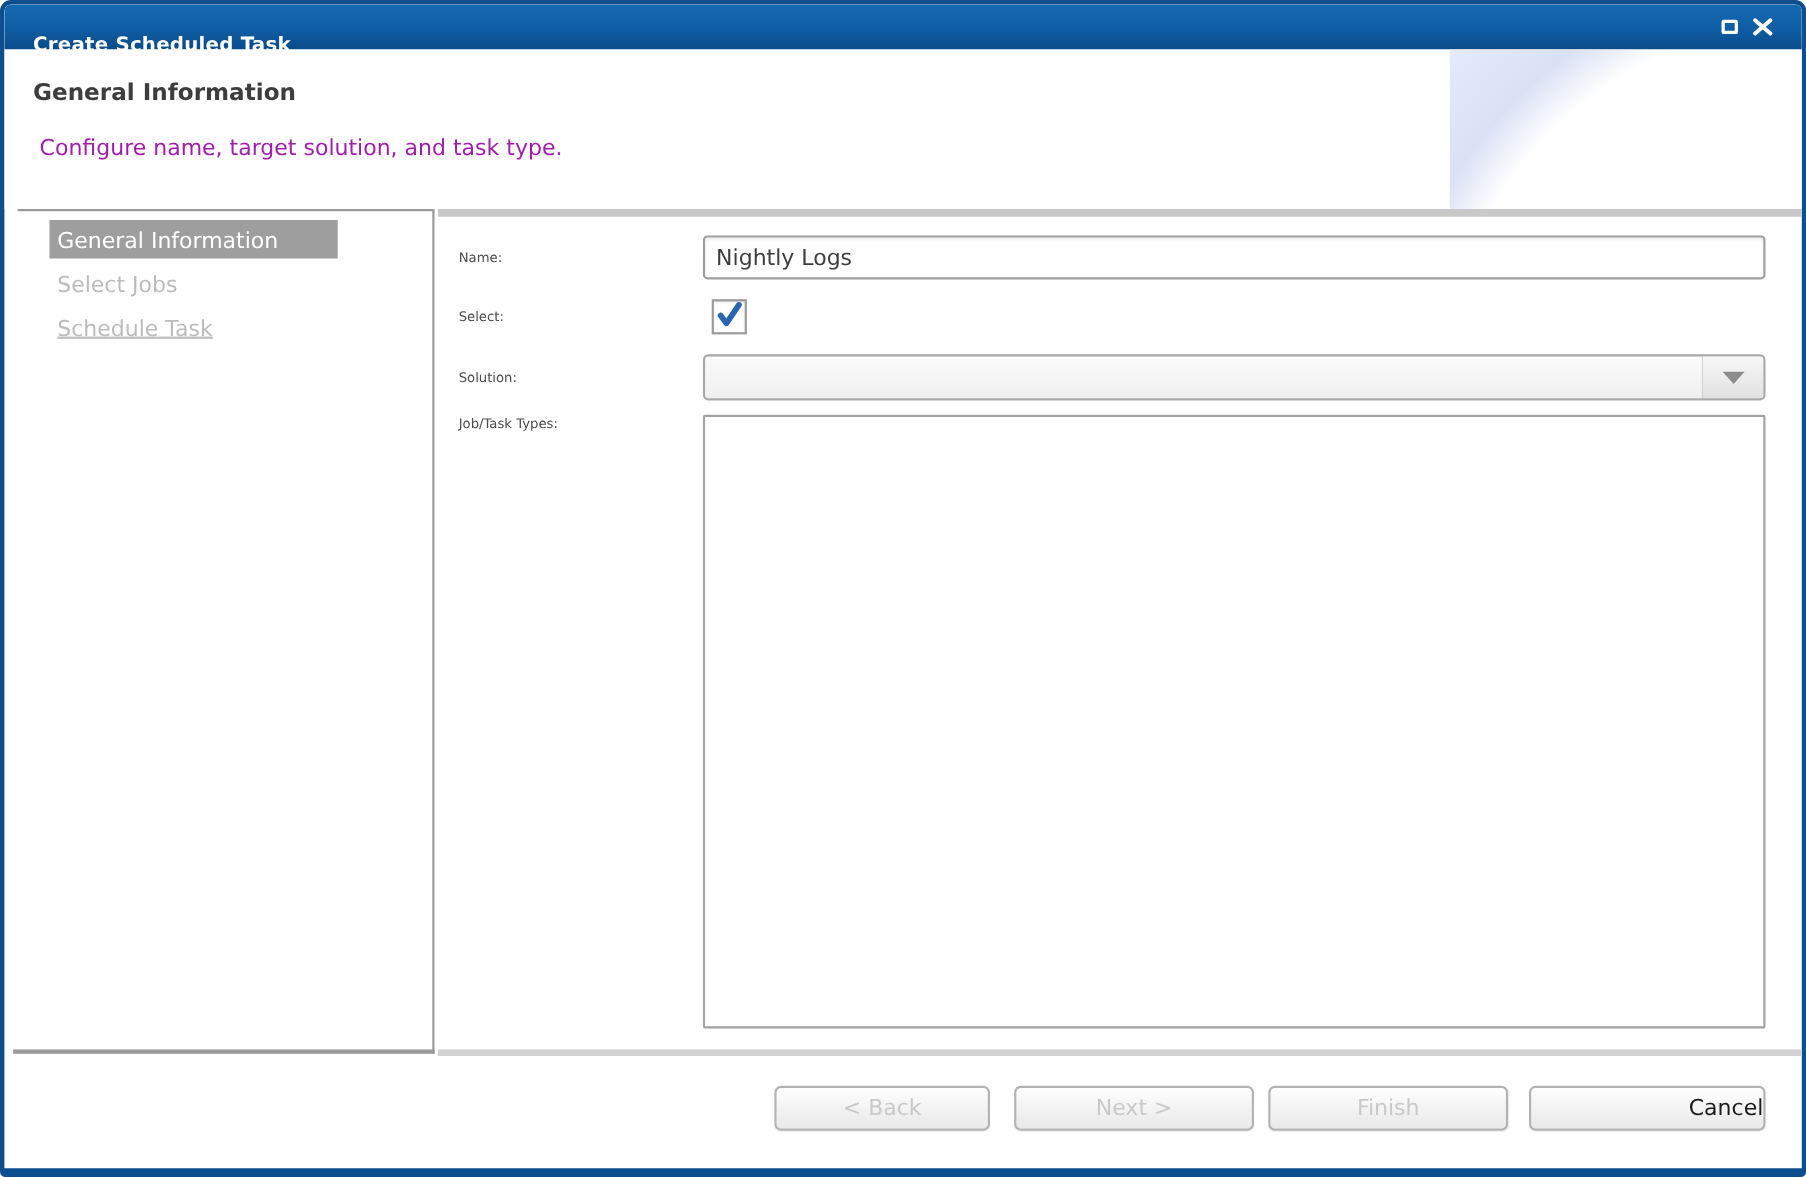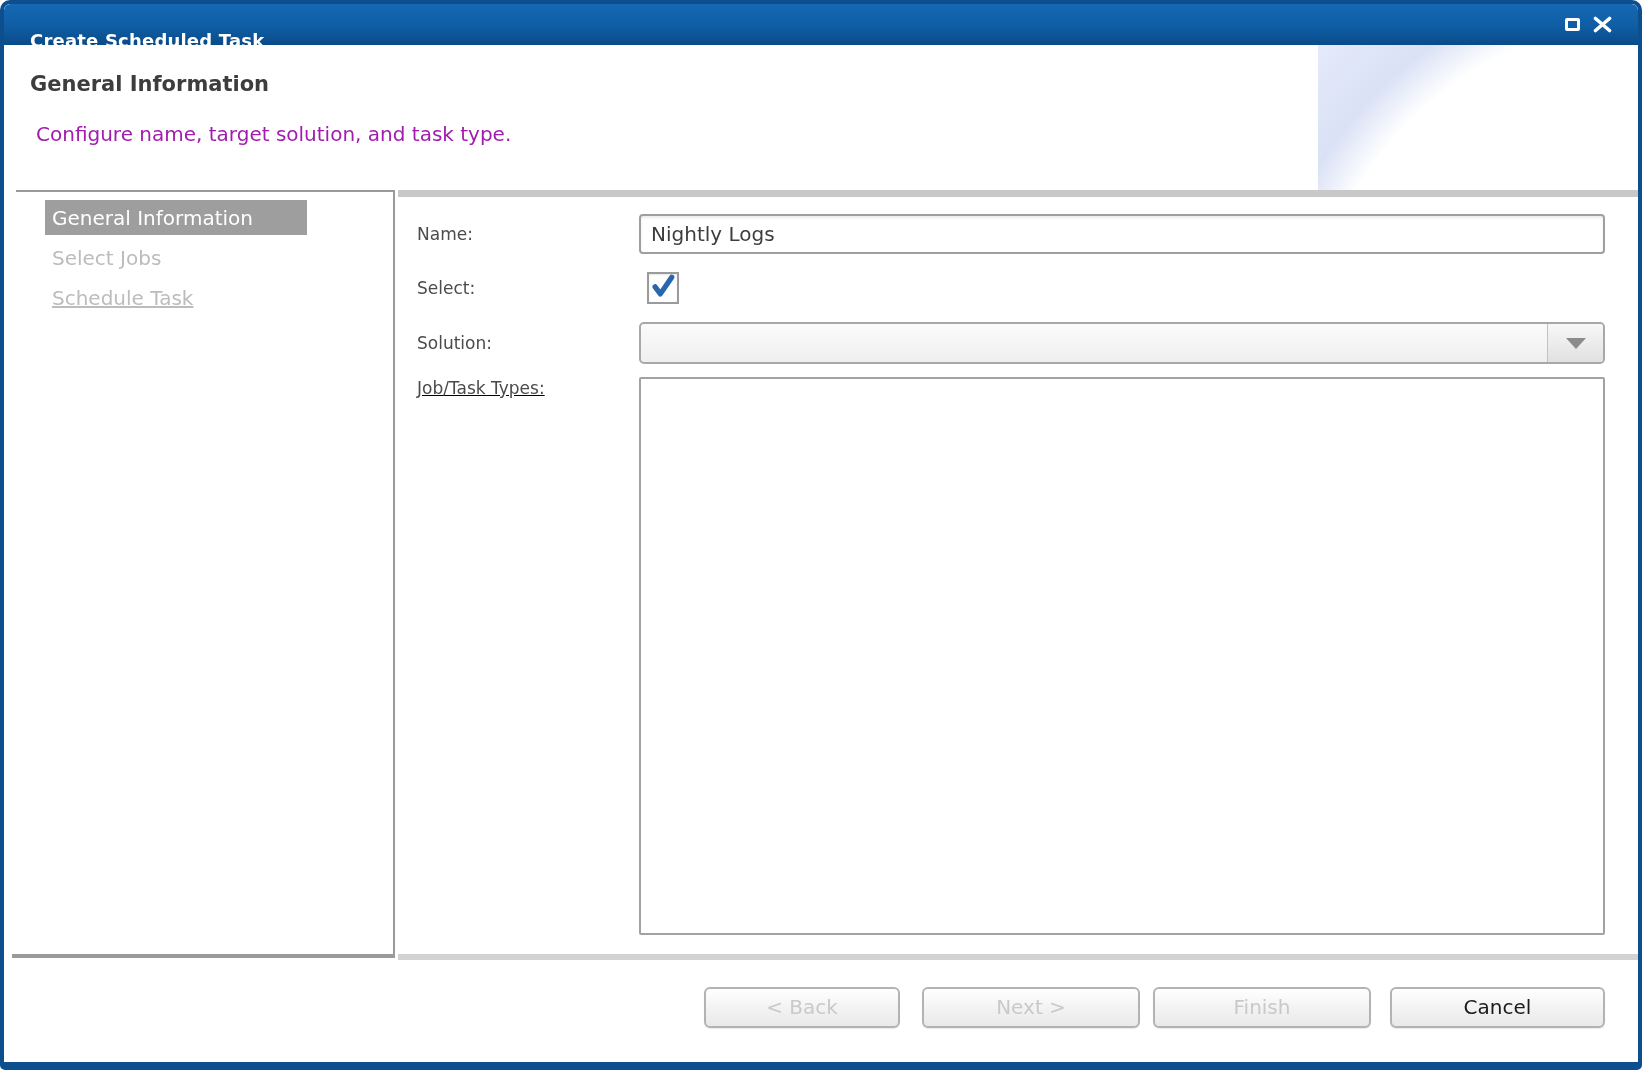--- a/index.html
+++ b/index.html
@@ -57,25 +57,25 @@
   
   .step { position:absolute; left:41px; width:262px; height:35px; display:flex; align-items:center; font-size:20px; }
   .step-active { background:#9e9e9e; color:#ffffff; padding-left:7px; }
   .step-upcoming { color:#bcbcbc; padding-left:7px; }
   .step1 { top:196px; }
   .step2 { top:236px; }
   .step3 { top:276px;text-decoration:underline; }
 
   
   .row { position:absolute; left:413px; display:flex; align-items:center; }
-  .row .lbl { width:222px; font-size:17px; color:#4b4b4b; flex:none; }
+  .row .lbl { width:222px; font-size:12px; color:#4b4b4b; flex:none; }
   .row-name     { top:210px; height:39px; }
   .row-enabled  { top:268px; height:32px; }
   .row-solution { top:318px; height:42px; }
-  .row-jobtypes { top:373px; height:548px; align-items:flex-start;text-decoration:underline; }
+  .row-jobtypes { top:373px; height:548px; align-items:flex-start; }
   .row-jobtypes .lbl { padding-top:1px; }
 
   .text-input {
     width:966px; height:40px; border:2px solid #9f9f9f; border-radius:4px;
     font-family:"DejaVu Sans","Liberation Sans",sans-serif;
     font-size:20px; color:#3d3d3d; padding:0 10px;
     background:#ffffff; box-shadow:inset 0 2px 3px rgba(0,0,0,0.08);
     outline:none;
   }
 
@@ -112,21 +112,21 @@
   
   .btn {
     position:absolute; top:983px; height:41px;
     border:2px solid #b3b3b3; border-radius:6px;
     background:linear-gradient(180deg,#ffffff 0%, #f3f3f3 50%, #e9e9e9 100%);
     font-family:"DejaVu Sans","Liberation Sans",sans-serif;
     font-size:20px; text-align:center; line-height:37px;
     box-shadow:0 1px 1px rgba(0,0,0,0.08);
   }
   .btn-disabled { color:#c9c9c9; }
-  .btn-enabled  { color:#1b1b1b; cursor:pointer; }
+  .btn-enabled  { color:#1b1b1b; cursor:pointer;text-align:right; }
   .btn-back   { left:700px;  width:196px; }
   .btn-next   { left:918px;  width:218px; }
   .btn-finish { left:1149px; width:218px; }
   .btn-cancel { left:1386px; width:215px; }
 </style>
 </head>
 <body>
 
 <div class="dialog">
   <div class="content">

